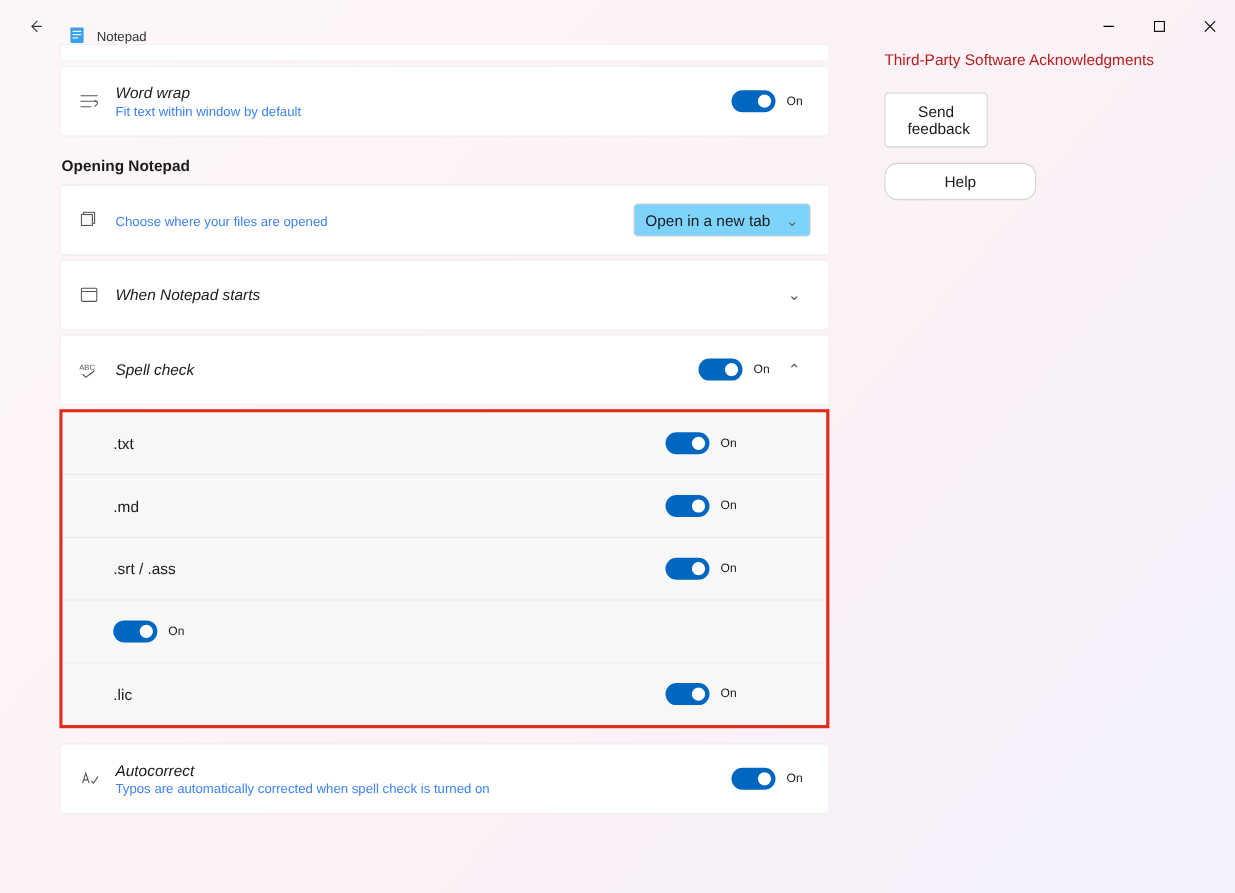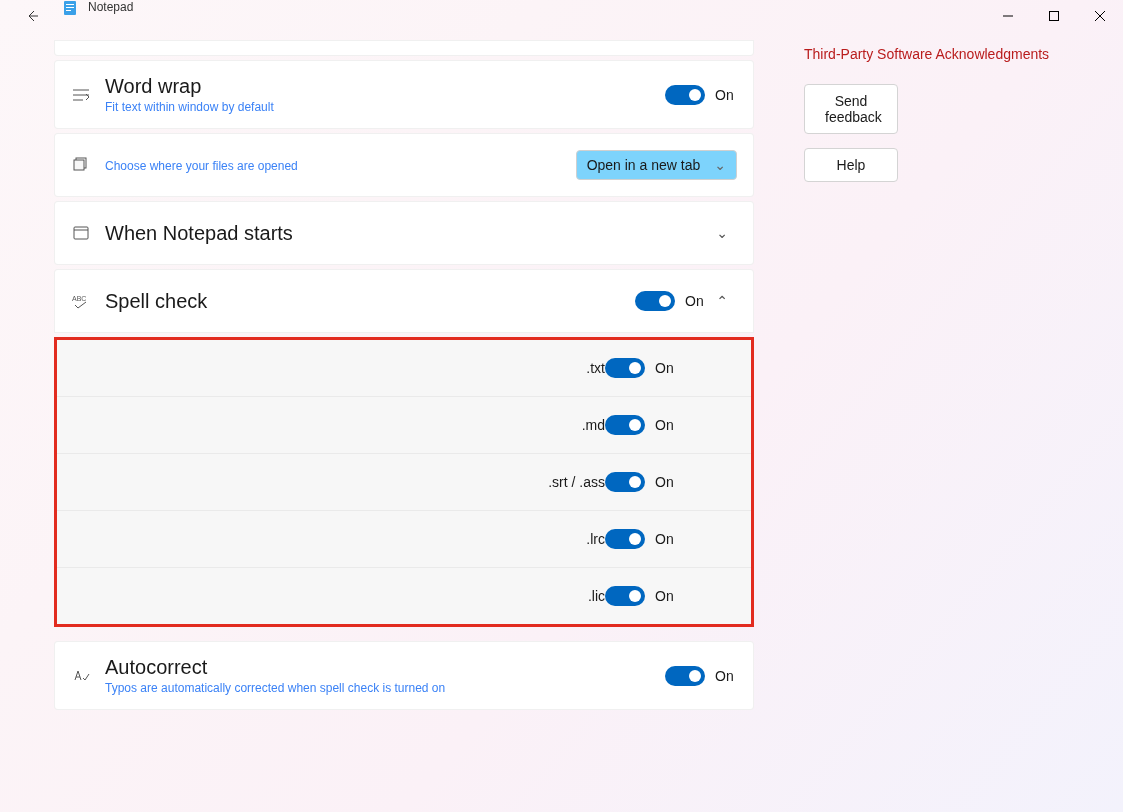--- a/index.html
+++ b/index.html
@@ -9,21 +9,21 @@
   color: #1a1a1a;
   background: linear-gradient(130deg, #fdf7f9 0%, #fcf4f7 30%, #fbf1f7 60%, #f3f2fc 100%);
   width: 1123px;
   height: 812px;
   overflow: hidden;
   position: relative;
 }
 .titlebar {
   height: 40px;
   display: flex;
-  align-items: flex-start;
+  align-items: flex-end;
   padding: 0 0 0 16px;
 }
 .back-btn {
   width: 32px; height: 32px;
   display: flex; align-items: center; justify-content: center;
   border-radius: 4px;
   cursor: pointer;
 }
 .app-icon {
   width: 16px; height: 16px;
@@ -62,21 +62,21 @@
 }
 .row-icon {
   width: 20px;
   margin-right: 14px;
   display: flex;
   align-items: center;
   justify-content: center;
   color: #5a5a5a;
 }
 .row-text { flex: 1; }
-.row-title { font-size: 20px; color: #1a1a1a; }
+.row-title { font-size: 14px; color: #1a1a1a; font-style: italic; }
 .row-sub { font-size: 12px; color: #3b82f6; margin-top: 2px; }
 .row-control { display: flex; align-items: center; gap: 10px; }
 
 .section-title {
   font-size: 14px;
   font-weight: 600;
   color: #1a1a1a;
   margin: 18px 0 10px 2px;
 }
 
@@ -96,21 +96,21 @@
   cursor: pointer;
 }
 .toggle::after {
   content: "";
   position: absolute;
   width: 12px; height: 12px;
   background: #fff;
   border-radius: 50%;
   top: 4px; right: 4px;
 }
-.toggle-label { font-size: 14px; min-width: 22px; }
+.toggle-label { font-size: 11px; min-width: 22px; }
 
 .dropdown-btn {
   background: #7dd3fc;
   border: 1px solid #d0d0d0;
   border-radius: 4px;
   padding: 6px 10px;
   display: flex;
   align-items: center;
   gap: 14px;
   font-size: 14px;
@@ -132,21 +132,21 @@
   border-radius: 0 0 4px 4px;
   margin-top: -2px;
 }
 .sub-row {
   display: flex;
   align-items: center;
   padding: 18px 46px 18px 46px;
   border-top: 1px solid rgba(0,0,0,0.05);
 }
 .sub-row:first-child { border-top: none; }
-.sub-label { flex: 1; font-size: 14px; color: #1a1a1a; text-align: right; }
+.sub-label { flex: 1; font-size: 14px; color: #1a1a1a; }
 
 .highlight-box {
   border: 3px solid #e22b1f;
   border-radius: 0;
   margin: 0 0 4px 0;
   padding: 0;
 }
 .highlight-box .sub-card {
   margin-top: 0;
   border-radius: 0;
@@ -163,21 +163,21 @@
   background: #fff;
   border: 1px solid #d4d4d4;
   border-radius: 4px;
   padding: 8px 20px;
   font-size: 14px;
   color: #1a1a1a;
   cursor: pointer;
   margin-top: 22px;
   text-align: center;
 }
-.btn.help { width: 94px; margin-top: 14px; }
+.btn.help { width: 138px; margin-top: 14px; border-radius: 12px; }
 .btn.feedback { width: 94px; }
 </style>
 </head>
 <body>
 
 <div class="titlebar">
   <div class="back-btn">
     <svg width="16" height="16" viewBox="0 0 16 16">
         <path d="M10 3 L5 8 L10 13" stroke="#333" stroke-width="1" fill="none"></path>
         <path d="M5 8 L14 8" stroke="#333" stroke-width="1"></path>
@@ -231,20 +231,21 @@
           <div class="row-title">Word wrap</div>
           <div class="row-sub">Fit text within window by default</div>
         </div>
         <div class="row-control">
           <div class="toggle"></div>
           <div class="toggle-label">On</div>
         </div>
       </div>
     </div>
 
+    <div class="section-title">Opening Notepad</div>
 
     <div class="card">
       <div class="row">
         <div class="row-icon">
           <svg width="16" height="16" viewBox="0 0 16 16">
               <rect x="3" y="1" width="10" height="10" stroke="#555" fill="none"></rect>
               <rect x="1" y="3" width="10" height="10" stroke="#555" fill="#f7f7f7"></rect>
             </svg>
         </div>
         <div class="row-text">
@@ -305,21 +306,20 @@
           <div class="sub-label">.md</div>
           <div class="toggle"></div>
           <div class="toggle-label" style="margin-left:10px; min-width:50px;">On</div>
         </div>
         <div class="sub-row">
           <div class="sub-label">.srt / .ass</div>
           <div class="toggle"></div>
           <div class="toggle-label" style="margin-left:10px; min-width:50px;">On</div>
         </div>
         <div class="sub-row">
-          <div class="sub-label">.lrc</div>
           <div class="toggle"></div>
           <div class="toggle-label" style="margin-left:10px; min-width:50px;">On</div>
         </div>
         <div class="sub-row">
           <div class="sub-label">.lic</div>
           <div class="toggle"></div>
           <div class="toggle-label" style="margin-left:10px; min-width:50px;">On</div>
         </div>
       </div>
     </div>

